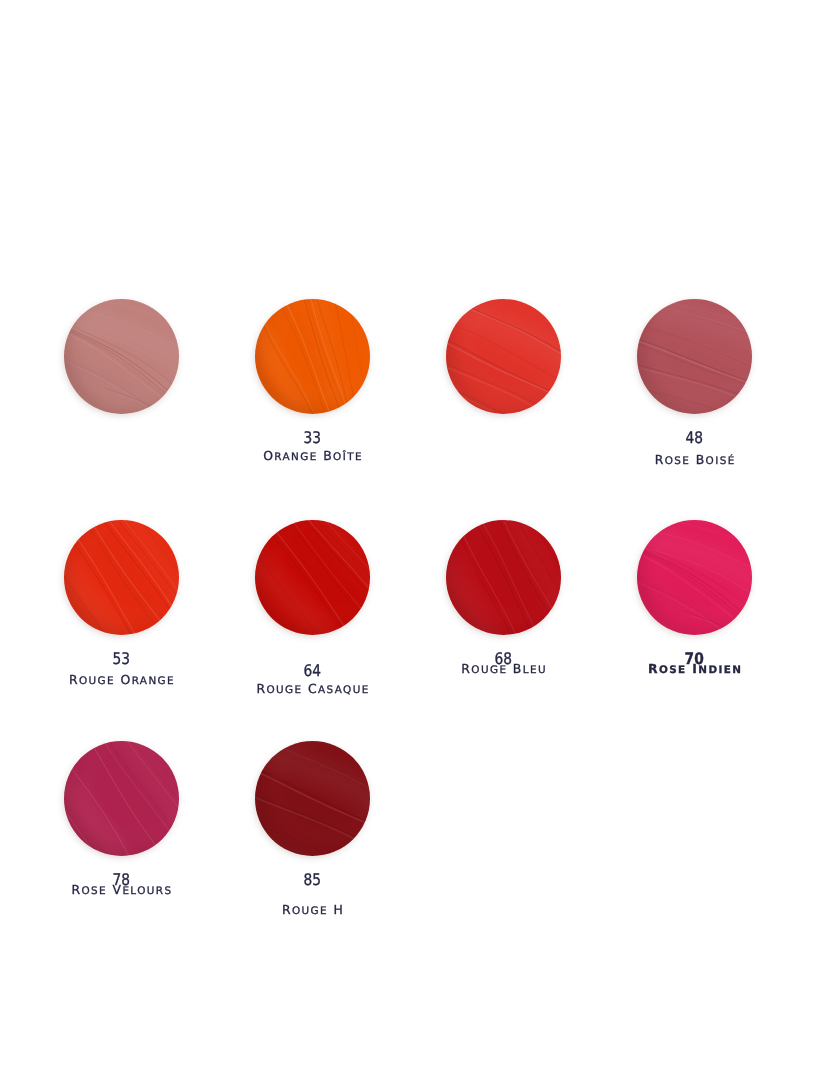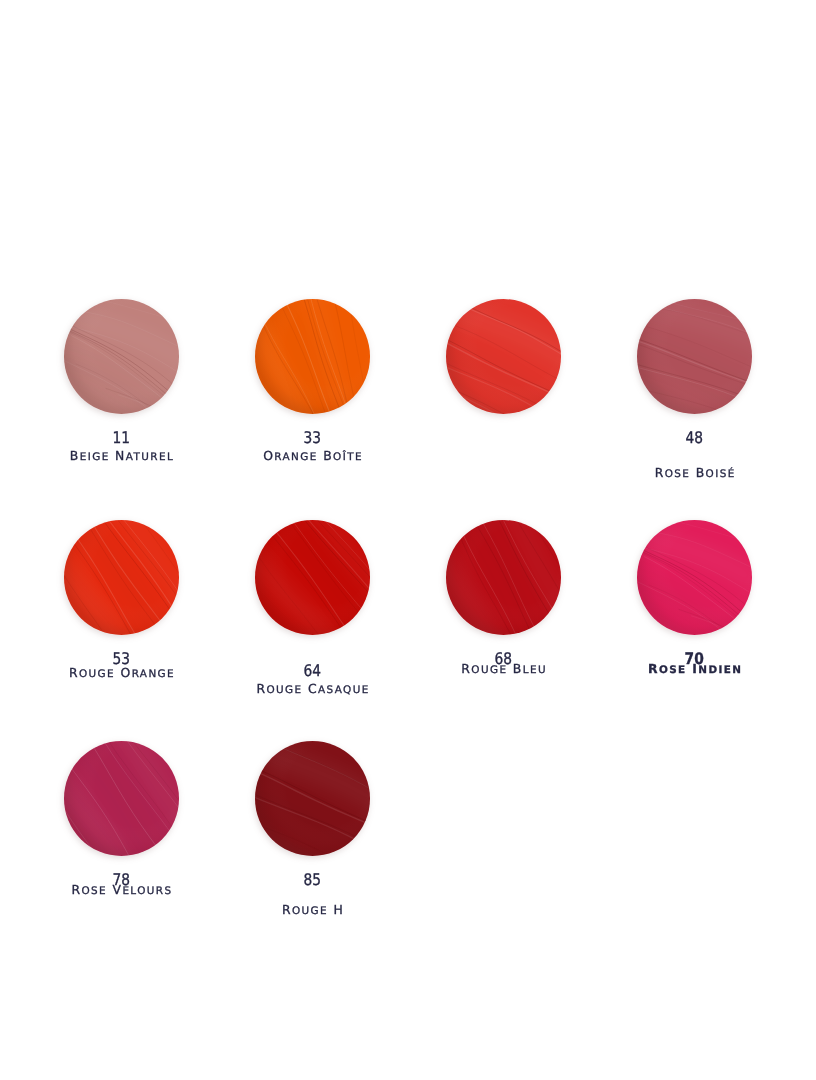--- a/index.html
+++ b/index.html
@@ -62,24 +62,20 @@
                 <path d="M7.22 36.57 L15.48 40.82 L23.60 45.37 L31.55 50.18 L39.36 55.24 L47.02 60.50 L54.57 65.91 L62.04 71.42 L69.46 77.00 L76.83 82.62 L84.18 88.27 L91.51 93.97 L98.78 99.75 L105.98 105.63 L113.07 111.66" stroke="#ffffff" stroke-width="0.8" fill="none" opacity="0.1"></path>
                 <path d="M-15.80 53.80 L-6.53 58.33 L2.75 62.84 L12.05 67.33 L21.33 71.85 L30.59 76.47 L39.77 81.25 L48.84 86.26 L57.75 91.55 L66.47 97.16 L74.97 103.09 L83.26 109.33 L91.35 115.82 L99.26 122.52 L107.04 129.35" stroke="#ffffff" stroke-width="0.7" fill="none" opacity="0.09"></path>
                 <path d="M11.61 64.84 L19.84 68.28 L28.00 71.93 L36.05 75.82 L43.94 80.01 L51.68 84.50 L59.23 89.28 L66.62 94.32 L73.87 99.56 L81.00 104.94 L88.06 110.40 L95.08 115.90 L102.09 121.39 L109.12 126.87 L116.16 132.35" stroke="#430806" stroke-width="0.45" fill="none" opacity="0.12"></path>
                 <path d="M41.53 89.30 L47.73 91.42 L53.94 93.54 L60.14 95.72 L66.30 98.00 L72.41 100.44 L78.44 103.06 L84.38 105.88 L90.23 108.91 L95.97 112.12 L101.62 115.48 L107.21 118.95 L112.75 122.48 L118.27 126.04 L123.80 129.57" stroke="#430806" stroke-width="0.45" fill="none" opacity="0.16"></path>
                 <path d="M54.06 95.81 L59.67 97.51 L65.23 99.39 L70.71 101.47 L76.13 103.73 L81.48 106.13 L86.77 108.65 L92.03 111.24 L97.26 113.86 L102.50 116.48 L107.74 119.08 L112.99 121.65 L118.26 124.21 L123.53 126.78 L128.78 129.40" stroke="#ffffff" stroke-width="0.7" fill="none" opacity="0.08"></path>
                 <circle cx="57.5" cy="57.5" r="57.5" fill="url(#rimA)"></circle>
               </g>
             </svg>
           </div>
         </div>
-        <div class="caption" style="top:131px">
-          <div class="num"><span>11</span></div>
-          <div class="name" style="margin-top:8px">B<span class="sc">eige</span> N<span class="sc">aturel</span></div>
-        </div>
       </div>
       <div class="cell" style="left: 216.87px; top: 299px;">
         <div class="swatch-wrap">
           <div class="swatch">
             <svg viewBox="0 0 115 115">
               <defs>
                 <filter id="bB9" x="-60%" y="-60%" width="220%" height="220%">
                   <feGaussianBlur stdDeviation="9"></feGaussianBlur>
                 </filter>
                 <filter id="bB10" x="-60%" y="-60%" width="220%" height="220%">
@@ -194,21 +190,21 @@
                 <path d="M-14.10 61.36 L-2.78 64.66 L8.55 67.88 L19.91 71.02 L31.29 74.09 L42.68 77.14 L54.07 80.22 L65.43 83.42 L76.74 86.79 L87.98 90.39 L99.12 94.27 L110.17 98.42 L121.12 102.84 L131.98 107.48 L142.76 112.28" stroke="#430806" stroke-width="0.6" fill="none" opacity="0.2"></path>
                 <path d="M-14.14 64.51 L-2.77 67.62 L8.62 70.64 L20.03 73.61 L31.44 76.57 L42.85 79.58 L54.23 82.71 L65.56 86.03 L76.80 89.60 L87.96 93.43 L99.02 97.55 L109.99 101.93 L120.87 106.51 L131.69 111.24 L142.47 116.05" stroke="#ffffff" stroke-width="1" fill="none" opacity="0.09"></path>
                 <path d="M-14.44 85.78 L-3.35 88.47 L7.77 91.09 L18.89 93.70 L30.01 96.36 L41.10 99.12 L52.15 102.06 L63.14 105.20 L74.06 108.58 L84.91 112.19 L95.69 116.01 L106.41 119.99 L117.09 124.06 L127.75 128.18 L138.42 132.28" stroke="#430806" stroke-width="0.5" fill="none" opacity="0.11"></path>
                 <circle cx="57.5" cy="57.5" r="57.5" fill="url(#rimE)"></circle>
               </g>
             </svg>
           </div>
         </div>
         <div class="caption" style="top:131px">
           <div class="num"><span>48</span></div>
-          <div class="name" style="margin-top:25px">R<span class="sc">ose</span> B<span class="sc">oisé</span></div>
+          <div class="name" style="margin-top:12px">R<span class="sc">ose</span> B<span class="sc">oisé</span></div>
         </div>
       </div>
       <div class="cell" style="left: 25.8px; top: 520.2px;">
         <div class="swatch-wrap">
           <div class="swatch">
             <svg viewBox="0 0 115 115">
               <defs>
                 <filter id="bI10" x="-60%" y="-60%" width="220%" height="220%">
                   <feGaussianBlur stdDeviation="10"></feGaussianBlur>
                 </filter>
@@ -239,21 +235,21 @@
                 <path d="M45.93 -10.49 L53.87 0.07 L61.99 10.50 L70.23 20.85 L78.51 31.16 L86.77 41.50 L94.92 51.91 L102.92 62.44 L110.74 73.09 L118.38 83.87 L125.87 94.76 L133.27 105.72 L140.64 116.70 L148.06 127.64 L155.59 138.50" stroke="#430806" stroke-width="0.55" fill="none" opacity="0.19"></path>
                 <path d="M51.28 -10.75 L59.49 -0.38 L67.78 9.93 L76.07 20.24 L84.28 30.61 L92.36 41.08 L100.26 51.67 L107.98 62.39 L115.53 73.24 L122.97 84.17 L130.35 95.14 L137.74 106.10 L145.22 117.00 L152.85 127.79 L160.67 138.45" stroke="#ffffff" stroke-width="1" fill="none" opacity="0.1"></path>
                 <path d="M68.54 -10.41 L76.45 -0.27 L84.19 10.00 L91.79 20.37 L99.28 30.83 L106.70 41.33 L114.11 51.84 L121.59 62.31 L129.18 72.69 L136.92 82.96 L144.81 93.11 L152.85 103.15 L161.01 113.10 L169.22 123.01 L177.43 132.92" stroke="#430806" stroke-width="0.5" fill="none" opacity="0.12"></path>
                 <circle cx="57.5" cy="57.5" r="57.5" fill="url(#rimI)"></circle>
               </g>
             </svg>
           </div>
         </div>
         <div class="caption" style="top:131px">
           <div class="num"><span>53</span></div>
-          <div class="name" style="margin-top:4px">R<span class="sc">ouge</span> O<span class="sc">range</span></div>
+          <div class="name" style="margin-top:11px">R<span class="sc">ouge</span> O<span class="sc">range</span></div>
         </div>
       </div>
       <div class="cell" style="left: 216.87px; top: 520.2px;">
         <div class="swatch-wrap">
           <div class="swatch">
             <svg viewBox="0 0 115 115">
               <defs>
                 <filter id="bD10" x="-60%" y="-60%" width="220%" height="220%">
                   <feGaussianBlur stdDeviation="10"></feGaussianBlur>
                 </filter>

